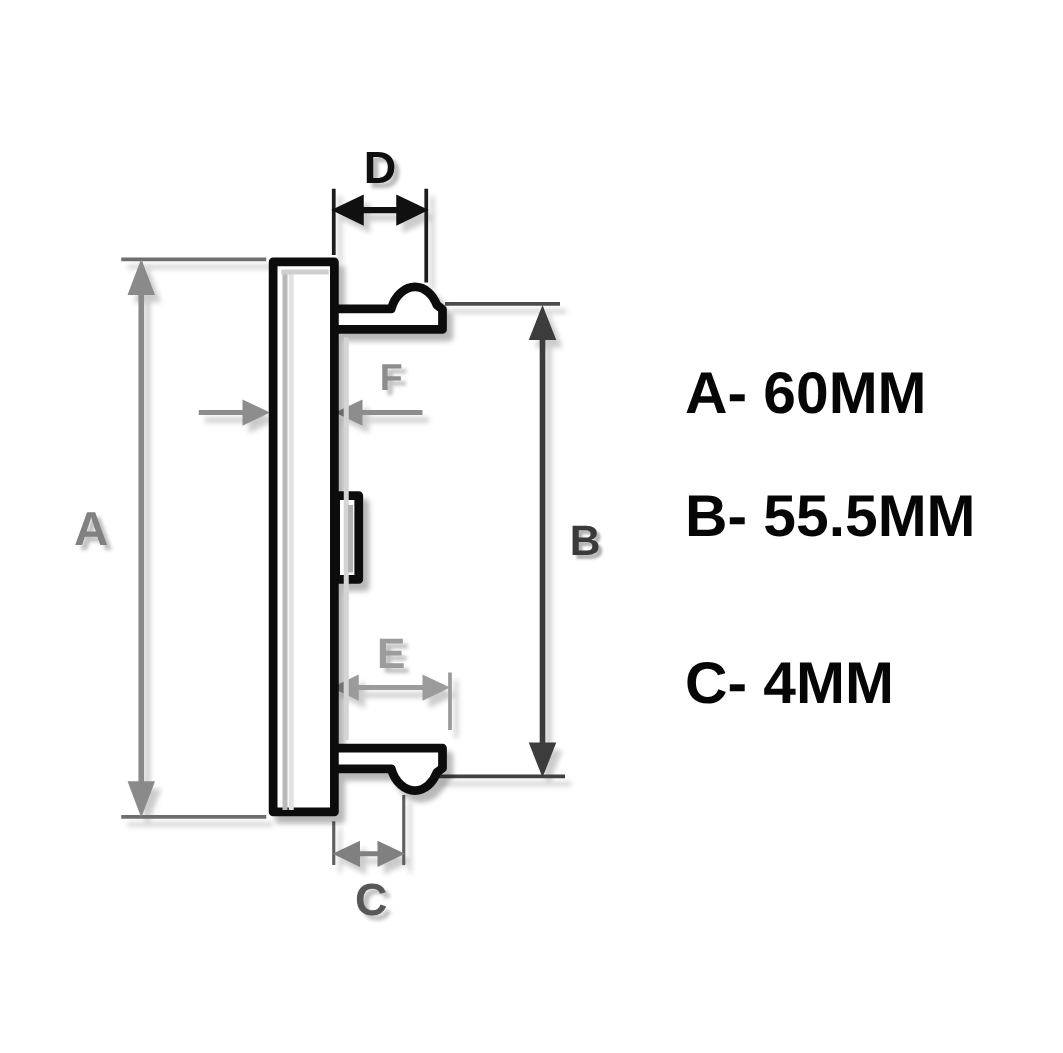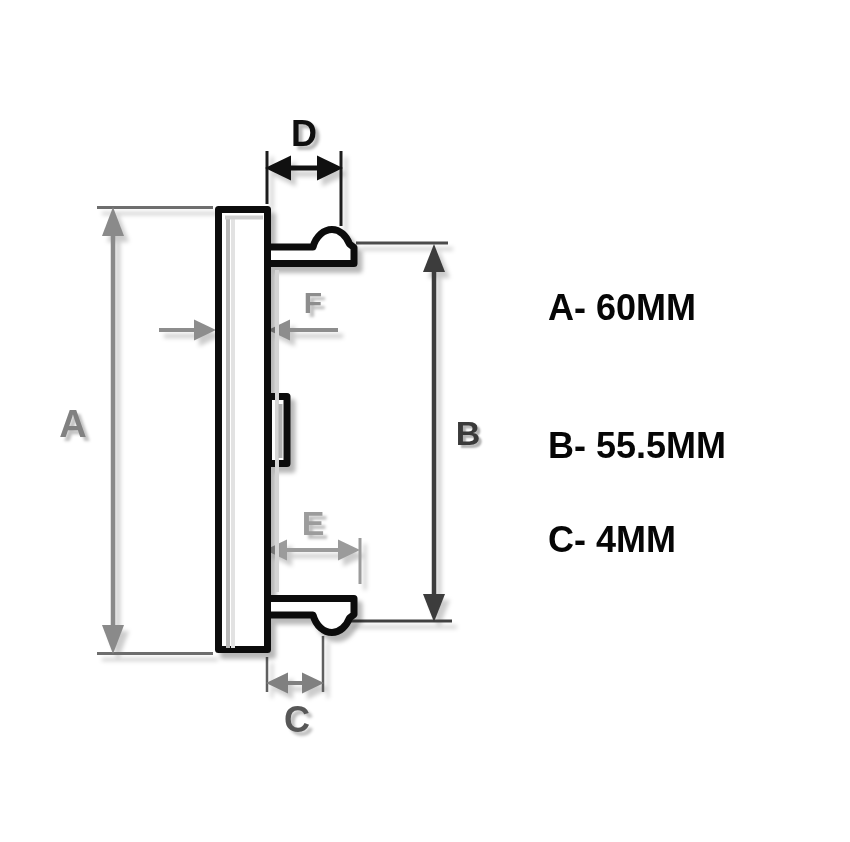--- a/index.html
+++ b/index.html
@@ -13,25 +13,25 @@
     font-weight:bold;line-height:1;
     text-shadow:4px 4px 3px rgba(0,0,0,0.25);
   }
   .lbl-a{left:73px;top:424px;font-size:38px;color:#818181;}
   .lbl-b{left:468px;top:433px;font-size:34px;color:#3a3a3a;text-shadow:3px 3px 2px rgba(0,0,0,0.3);}
   .lbl-c{left:297px;top:720px;font-size:36px;color:#575757;}
   .lbl-d{left:304px;top:134px;font-size:36px;color:#0f0f0f;text-shadow:4px 4px 3px rgba(0,0,0,0.28);}
   .lbl-e{left:313px;top:523px;font-size:34px;color:#9c9c9c;}
   .lbl-f{left:313px;top:303px;font-size:30px;color:#8d8d8d;}
   .spec-line{
-    position:absolute;left:548px;font-weight:bold;font-size:36px;line-height:1;
+    position:absolute;left:548px;font-weight:bold;font-size:47px;line-height:1;
     color:#060606;letter-spacing:0px;white-space:nowrap;
   }
   .spec-a{top:290px;}
-  .spec-b{top:428px;text-align:right;}
+  .spec-b{top:389px;text-align:right;}
   .spec-c{top:522px;}
   .soft-shadow{filter:drop-shadow(5px 6px 2px rgba(0,0,0,0.28));}
   .soft-shadow-light{filter:drop-shadow(5px 6px 2px rgba(0,0,0,0.20));}
 </style>
 </head>
 <body>
 
 <div id="stage">
 
   <svg width="850" height="842" viewBox="0 0 850 842">

